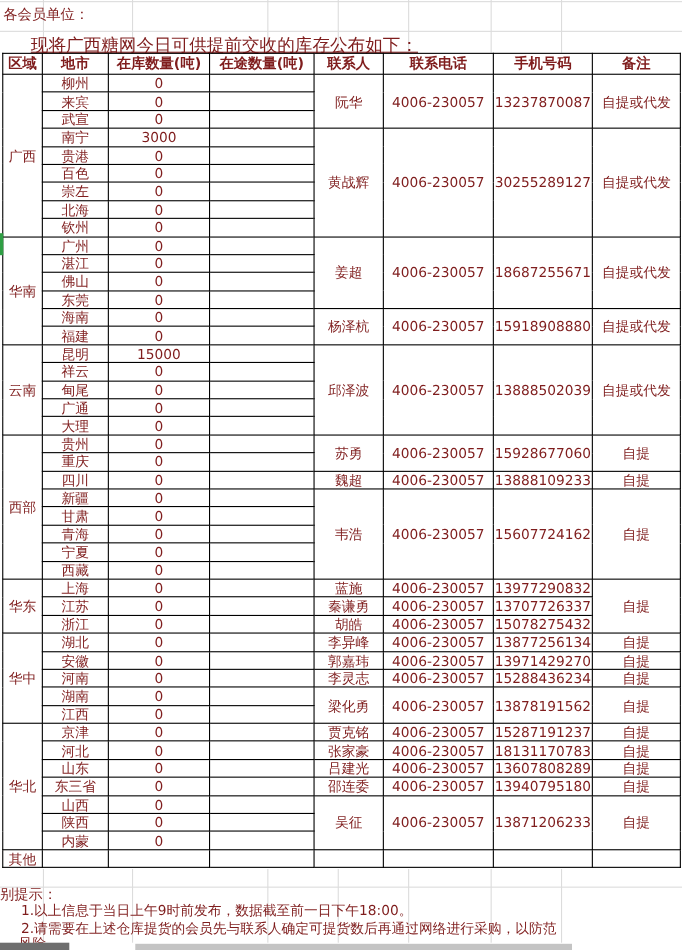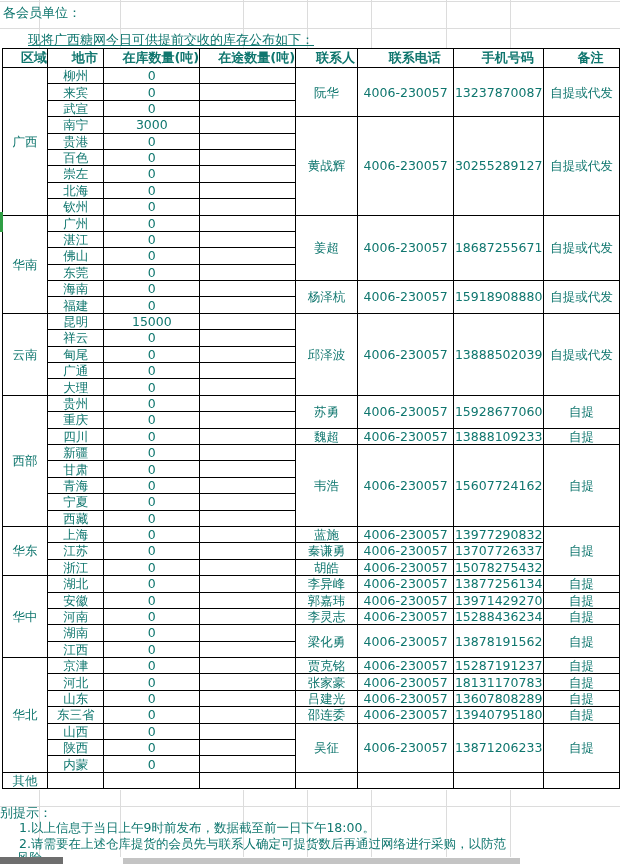--- a/index.html
+++ b/index.html
@@ -1,29 +1,29 @@
 <!DOCTYPE html>
 <html><head>
 <meta charset="utf-8">
 <style>
   html,body { margin:0; padding:0; }
   .sheet {
     position:relative; width:620px; height:864px; background:#ffffff;
-    font-family:"DejaVu Sans", sans-serif; color:#0f766e; overflow:hidden;
+    font-family:"DejaVu Sans", sans-serif; color:#7f1d1d; overflow:hidden;
   }
   .vline { position:absolute; width:1px; background:#dcdcdc; }
   .hline { position:absolute; height:1px; background:#dcdcdc; }
   .title-line { position:absolute; left:3px; top:4px; font-size:13px; white-space:nowrap; }
-  .subtitle-line { position:absolute; left:28px; top:31px; font-size:13px; white-space:nowrap; text-decoration:underline; }
+  .subtitle-line { position:absolute; left:28px; top:31px; font-size:16px; white-space:nowrap; text-decoration:underline; }
   table.stock { position:absolute; left:2px; top:48px; border-collapse:collapse; table-layout:fixed; }
   table.stock th, table.stock td {
     border:1px solid #000; padding:0; overflow:hidden; white-space:nowrap;
     text-align:center; vertical-align:middle;
   }
-  table.stock th { font-weight:bold; font-size:13px; height:17px;padding-left:18px; }
+  table.stock th { font-weight:bold; font-size:13px; height:17px; }
   table.stock tbody tr { height:16.4px; }
   table.stock td { font-size:12.5px; line-height:1.05; }
   td.city { text-align:left; padding-left:1px; font-size:13px; }
   td.region { font-size:13px; }
   .tip-title { position:absolute; left:0px; top:804px; font-size:13px; font-weight:normal; white-space:nowrap; }
   .tip { position:absolute; left:3px; font-size:12.5px; white-space:nowrap;margin-left:16px; }
   .tip1 { top:820px; } .tip2 { top:836px;text-align:center; } .tip3 { left:1px; top:850px; }
   .green-mark { position:absolute; left:0; top:212px; width:3px; height:20px; }
   .tab-dark { position:absolute; left:0; top:857px; width:63px; height:7px; background:#6e6e6e; }
   .tab-light { position:absolute; left:123px; top:858px; width:397px; height:6px; background:#c4c4c4; }

